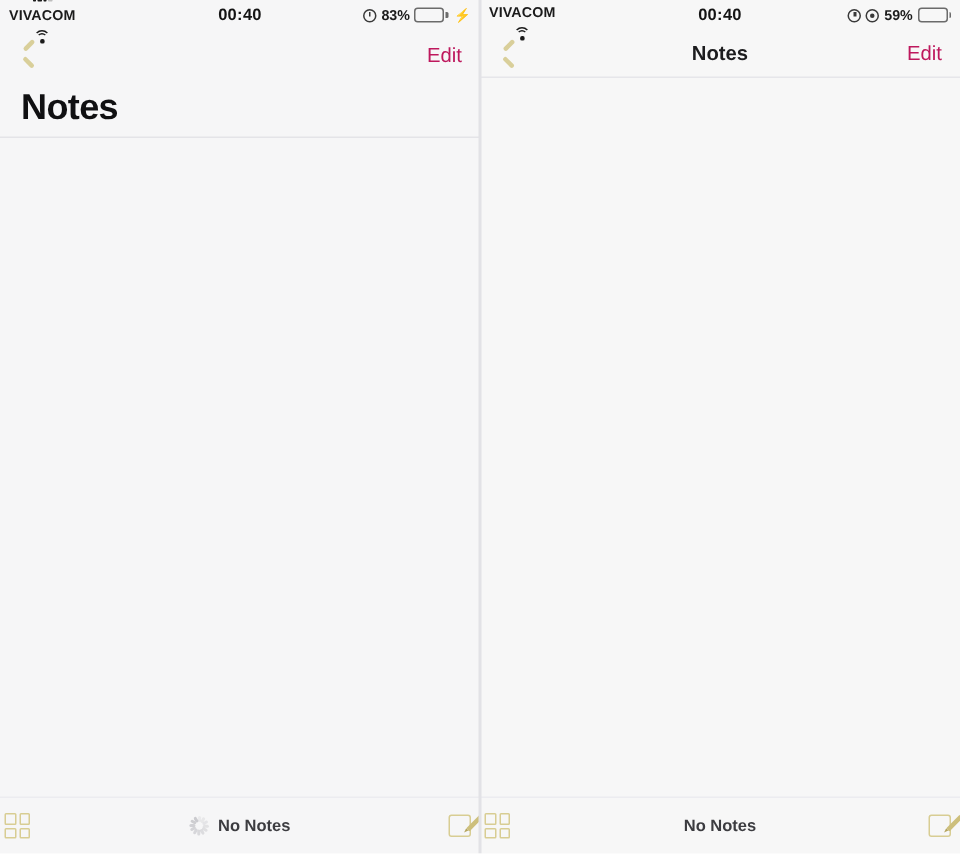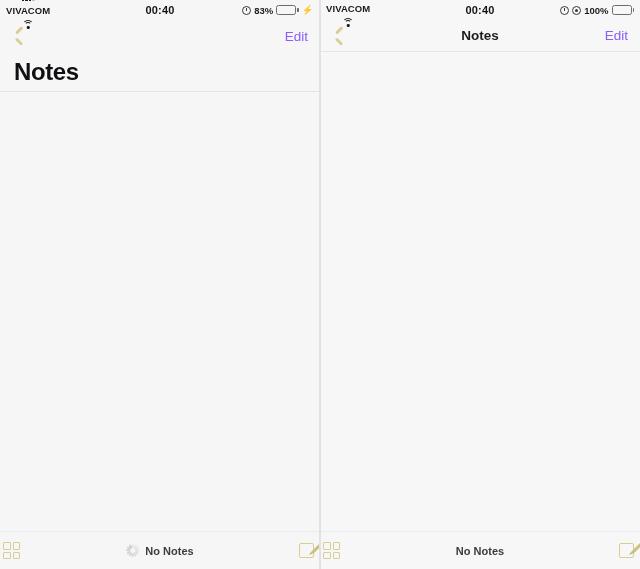--- a/index.html
+++ b/index.html
@@ -140,21 +140,21 @@
   }
   .back-chevron::before{ top:6px;  transform:rotate(-45deg); transform-origin:left center;}
   .back-chevron::after { top:11px; transform:rotate(45deg);  transform-origin:left center;}
   .nav-title-center {
     position:absolute; left:0; right:0; text-align:center;
     font-size:13.5px; font-weight:bold; color:#1c1c1e;
     pointer-events:none;
   }
   .edit-btn {
     margin-left:auto;
-    font-size:13.5px; color:#8b5cf6;
+    font-size:13.5px; color:#be185d;
     position:relative; z-index:2;
     cursor:default;
   }
 
   
   .largetitle-wrap {
     flex:0 0 40px;
     display:flex; align-items:center;
     padding:0 14px;
     border-bottom:1px solid #e4e4e8;
@@ -326,21 +326,21 @@
         <span class="wifi">
           <span class="a"></span>
             <span class="b"></span>
             <span class="dot"></span>
         </span>
       </div>
       <div class="sb-mid">00:40</div>
       <div class="sb-right">
         <span class="alarm"></span>
         <span class="target"></span>
-        <span class="pct">100%</span>
+        <span class="pct">59%</span>
         <span class="batt">
           <span class="batt-body"><span class="batt-fill" style="width:100%;background:#1b1b1b;"></span></span>
           <span class="batt-cap"></span>
         </span>
       </div>
     </div>
 
     <div class="navbar with-line">
       <div class="back-chevron"></div>
       <div class="nav-title-center">Notes</div>

